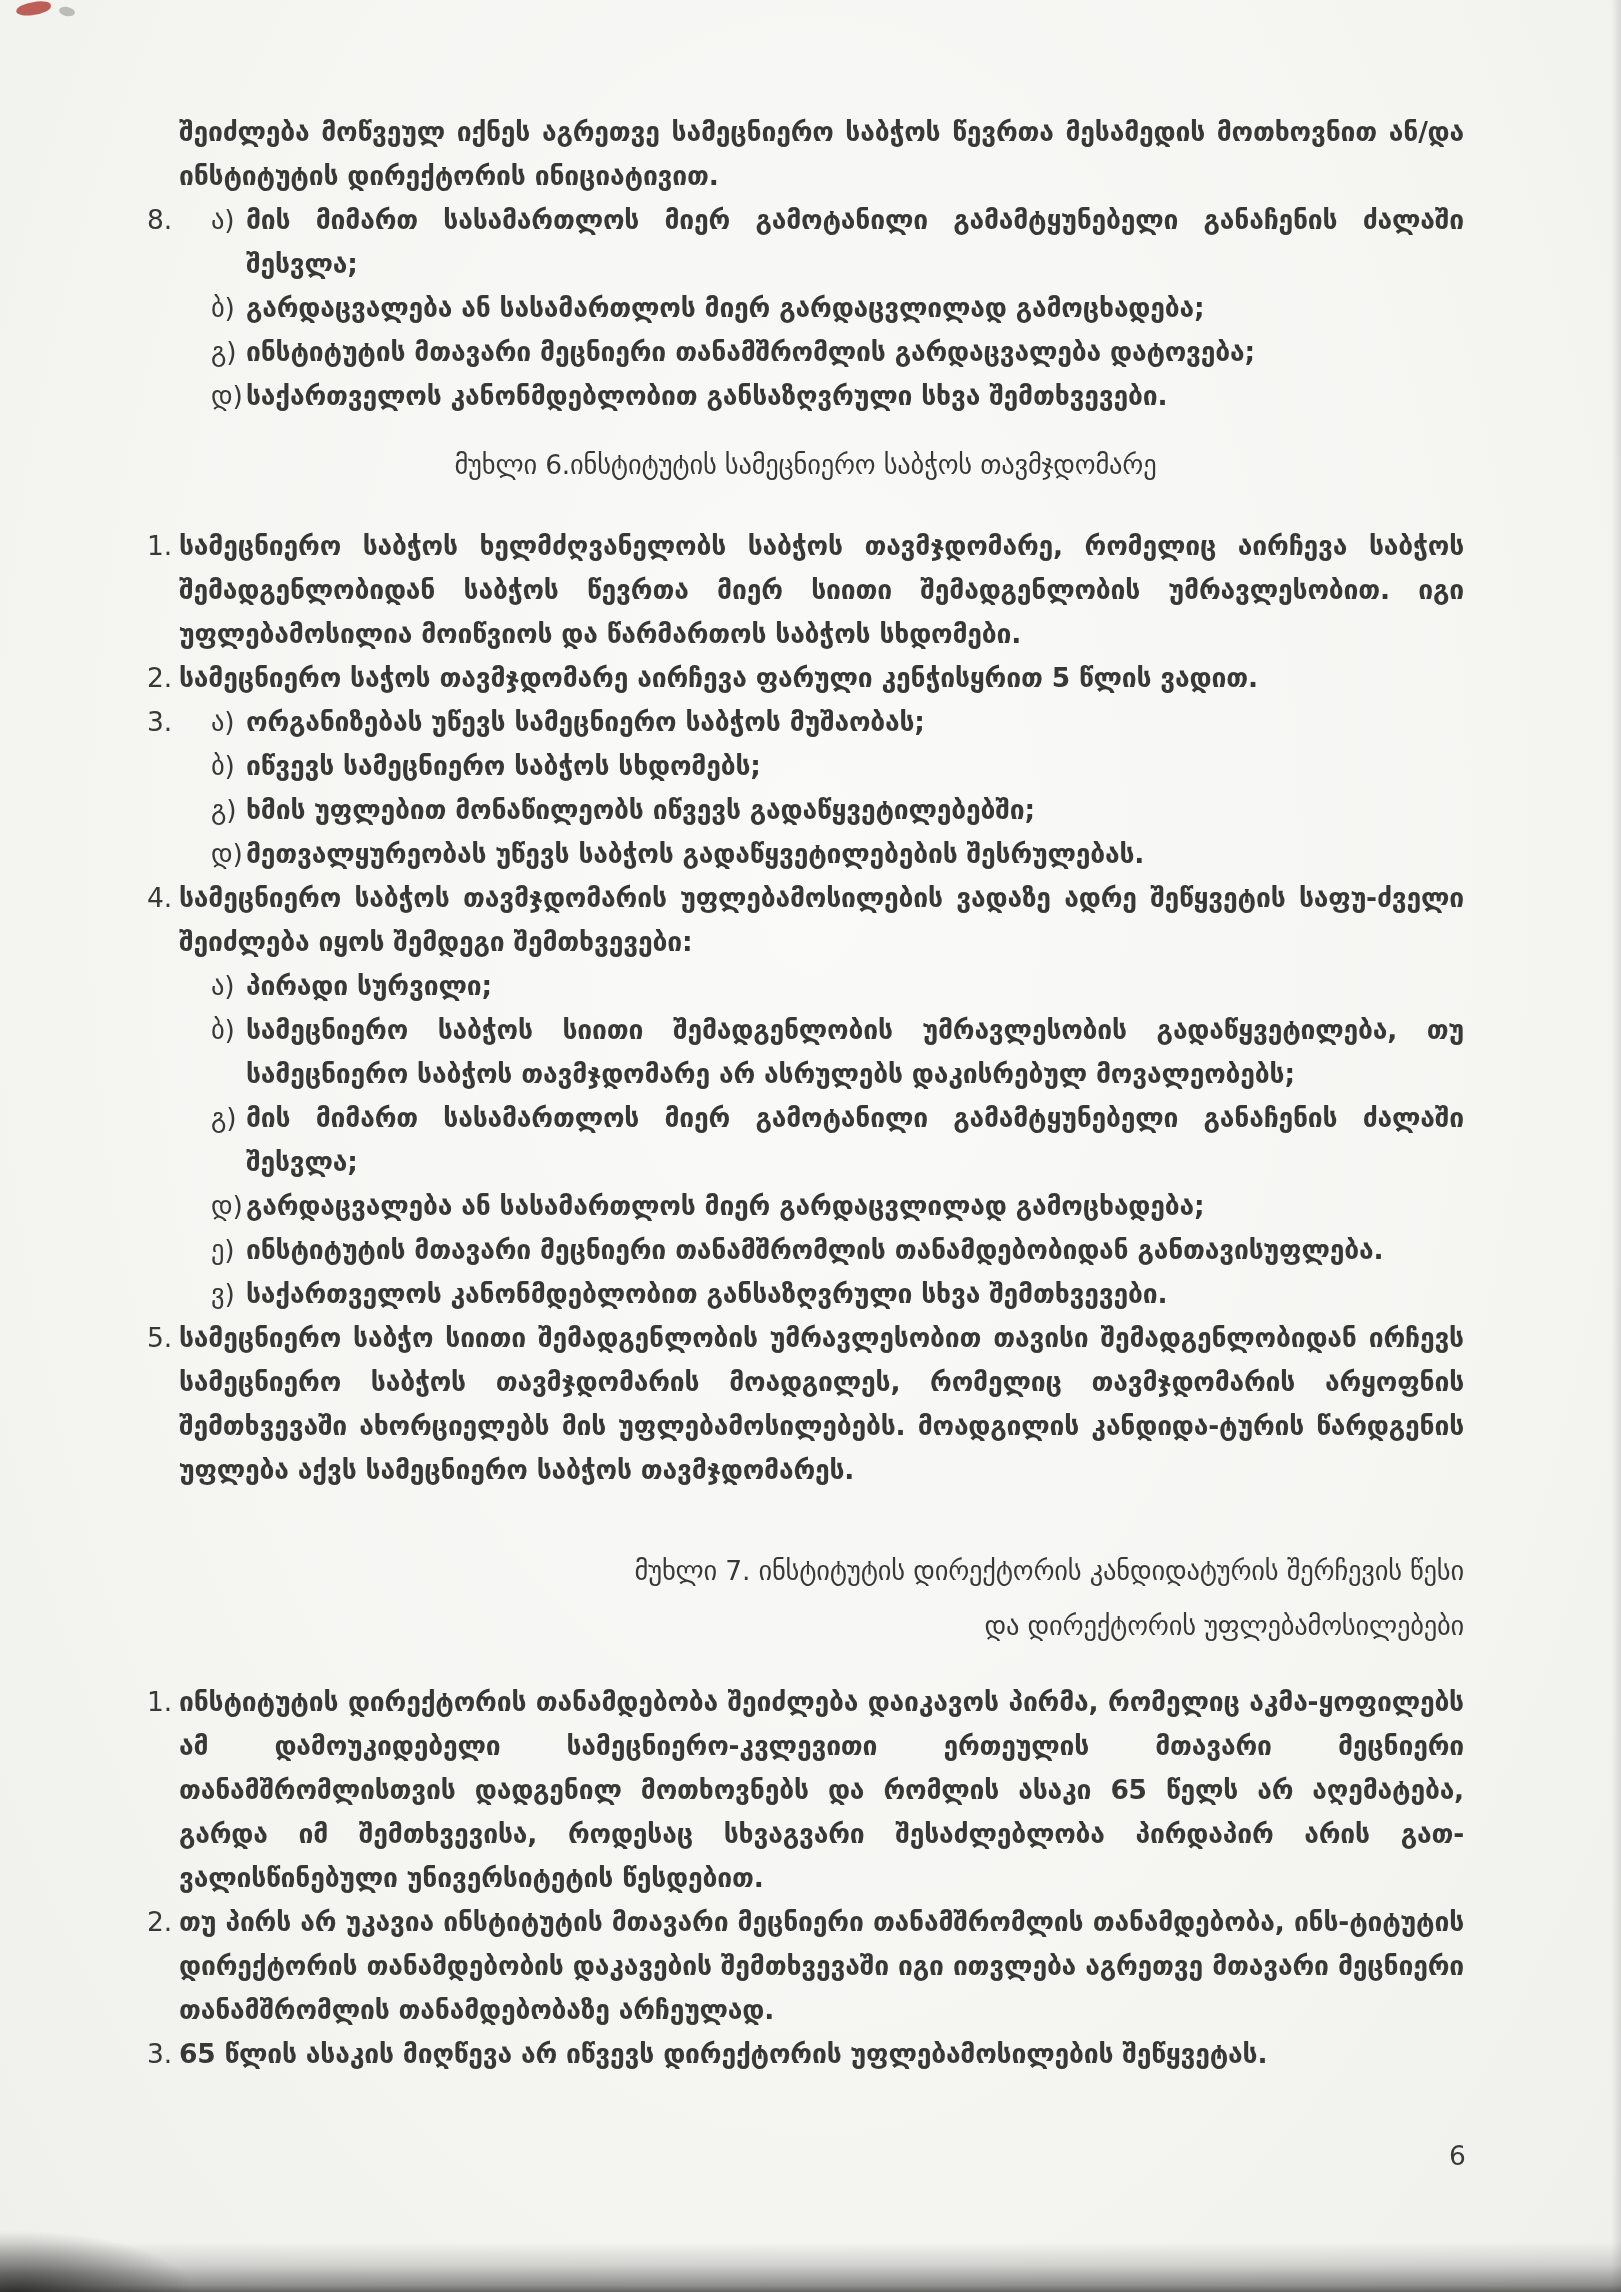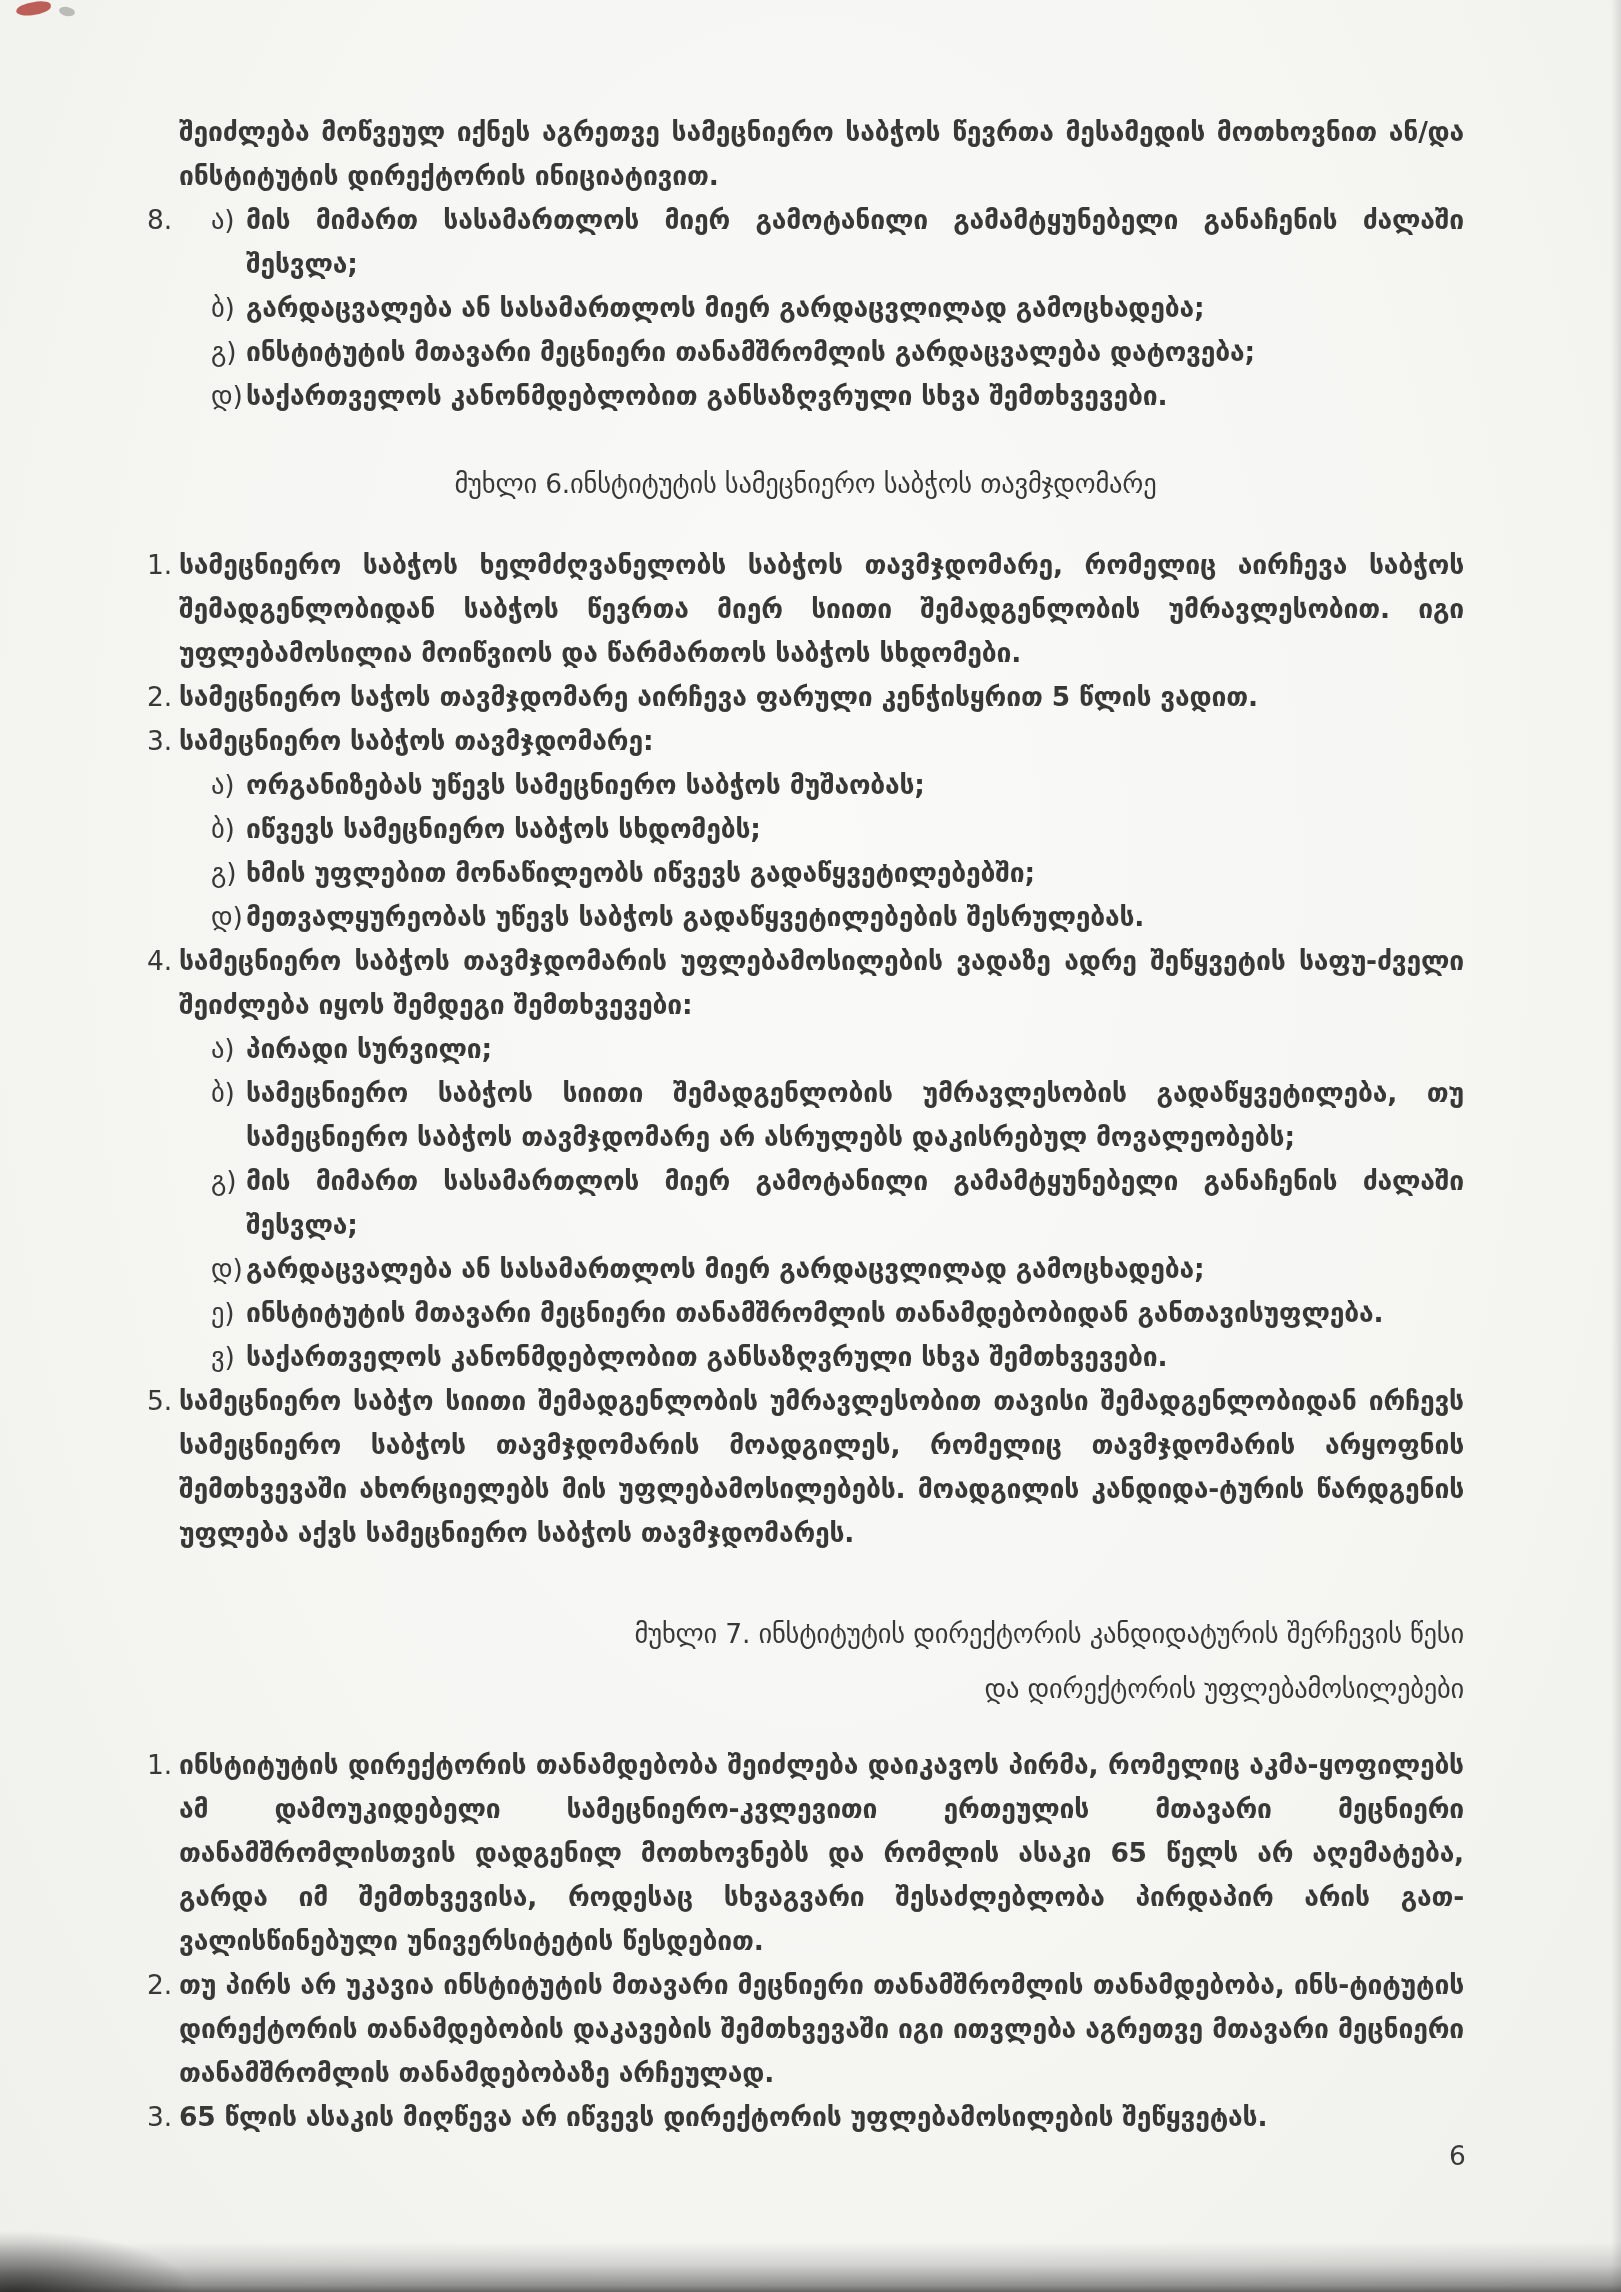--- a/index.html
+++ b/index.html
@@ -23,21 +23,21 @@
     letter-spacing: -0.2px;
     line-height: 44px;
   }
   .para { margin: 0; text-align: justify; font-weight: bold; }
   .lead { margin-left: 32px; }
   .li { position: relative; padding-left: 32px; }
   .li > .marker { position: absolute; left: 0; top: 0; white-space: nowrap; }
   .sublist { margin-left: 32px; }
   .sub { position: relative; padding-left: 35px; }
   .sub > .marker { position: absolute; left: 0; top: 0; white-space: nowrap; }
-  .heading { margin: 44px 0 37px; text-align: center; font-weight: normal; font-size: 26.5px; }
+  .heading { margin: 25px 0 37px; text-align: center; font-weight: normal; font-size: 26.5px; }
   .heading7 { margin: 51px 0 27.4px; line-height: 55px; }
   .heading div { text-align: right; }
   .page-number {
     position: absolute; left: 1449px; top: 2140px;
     font-size: 26.5px; color: #3a3a38;
   }
   
   .mark-red {
     position: absolute; left: 15.7px; top: 2px; width: 35px; height: 12.7px;
     background: rgba(168, 38, 30, 0.72);
@@ -115,21 +115,20 @@
     <div class="li">
       <span class="marker">2.</span>
       <div class="body">
         <p class="para">სამეცნიერო საჭოს თავმჯდომარე აირჩევა ფარული კენჭისყრით 5 წლის ვადით.</p>
       </div>
     </div>
 
     <div class="li">
       <span class="marker">3.</span>
       <div class="body">
-        <p class="para">სამეცნიერო საბჭოს თავმჯდომარე:</p>
         <div class="sublist">
           <div class="sub">
             <span class="marker">ა)</span>
             <p class="para">ორგანიზებას უწევს სამეცნიერო საბჭოს მუშაობას;</p>
           </div>
           <div class="sub">
             <span class="marker">ბ)</span>
             <p class="para">იწვევს სამეცნიერო საბჭოს სხდომებს;</p>
           </div>
           <div class="sub">

